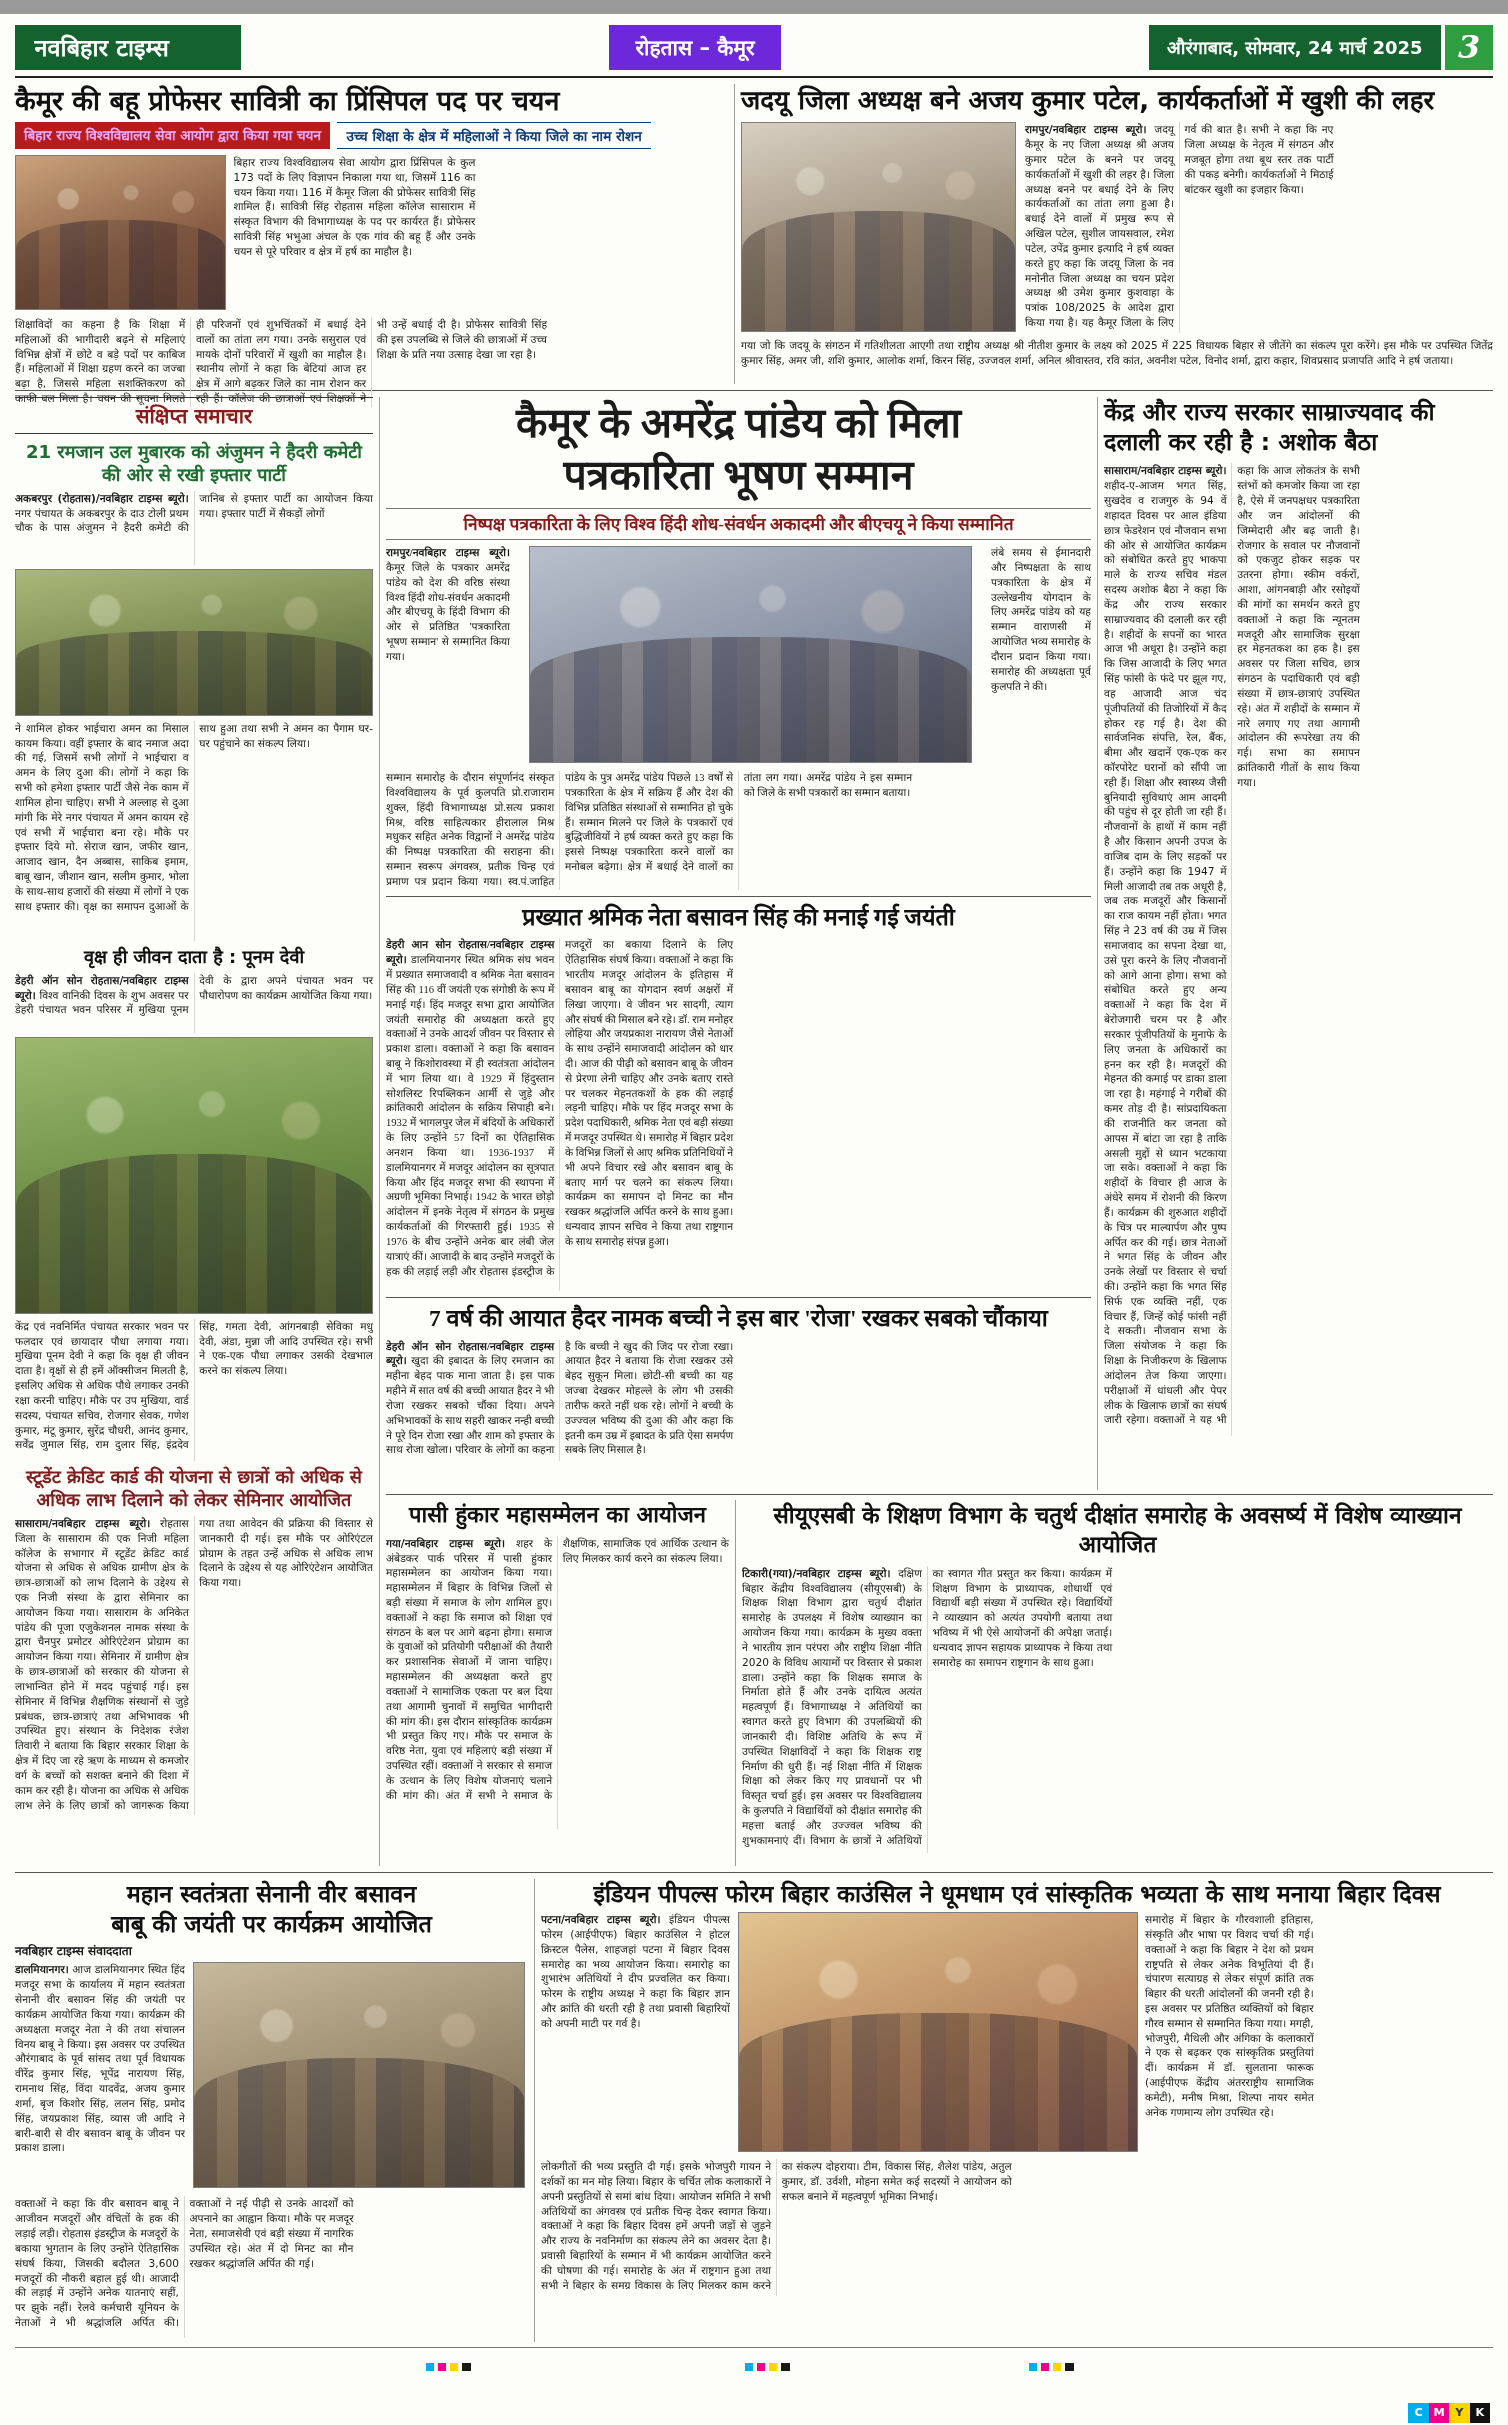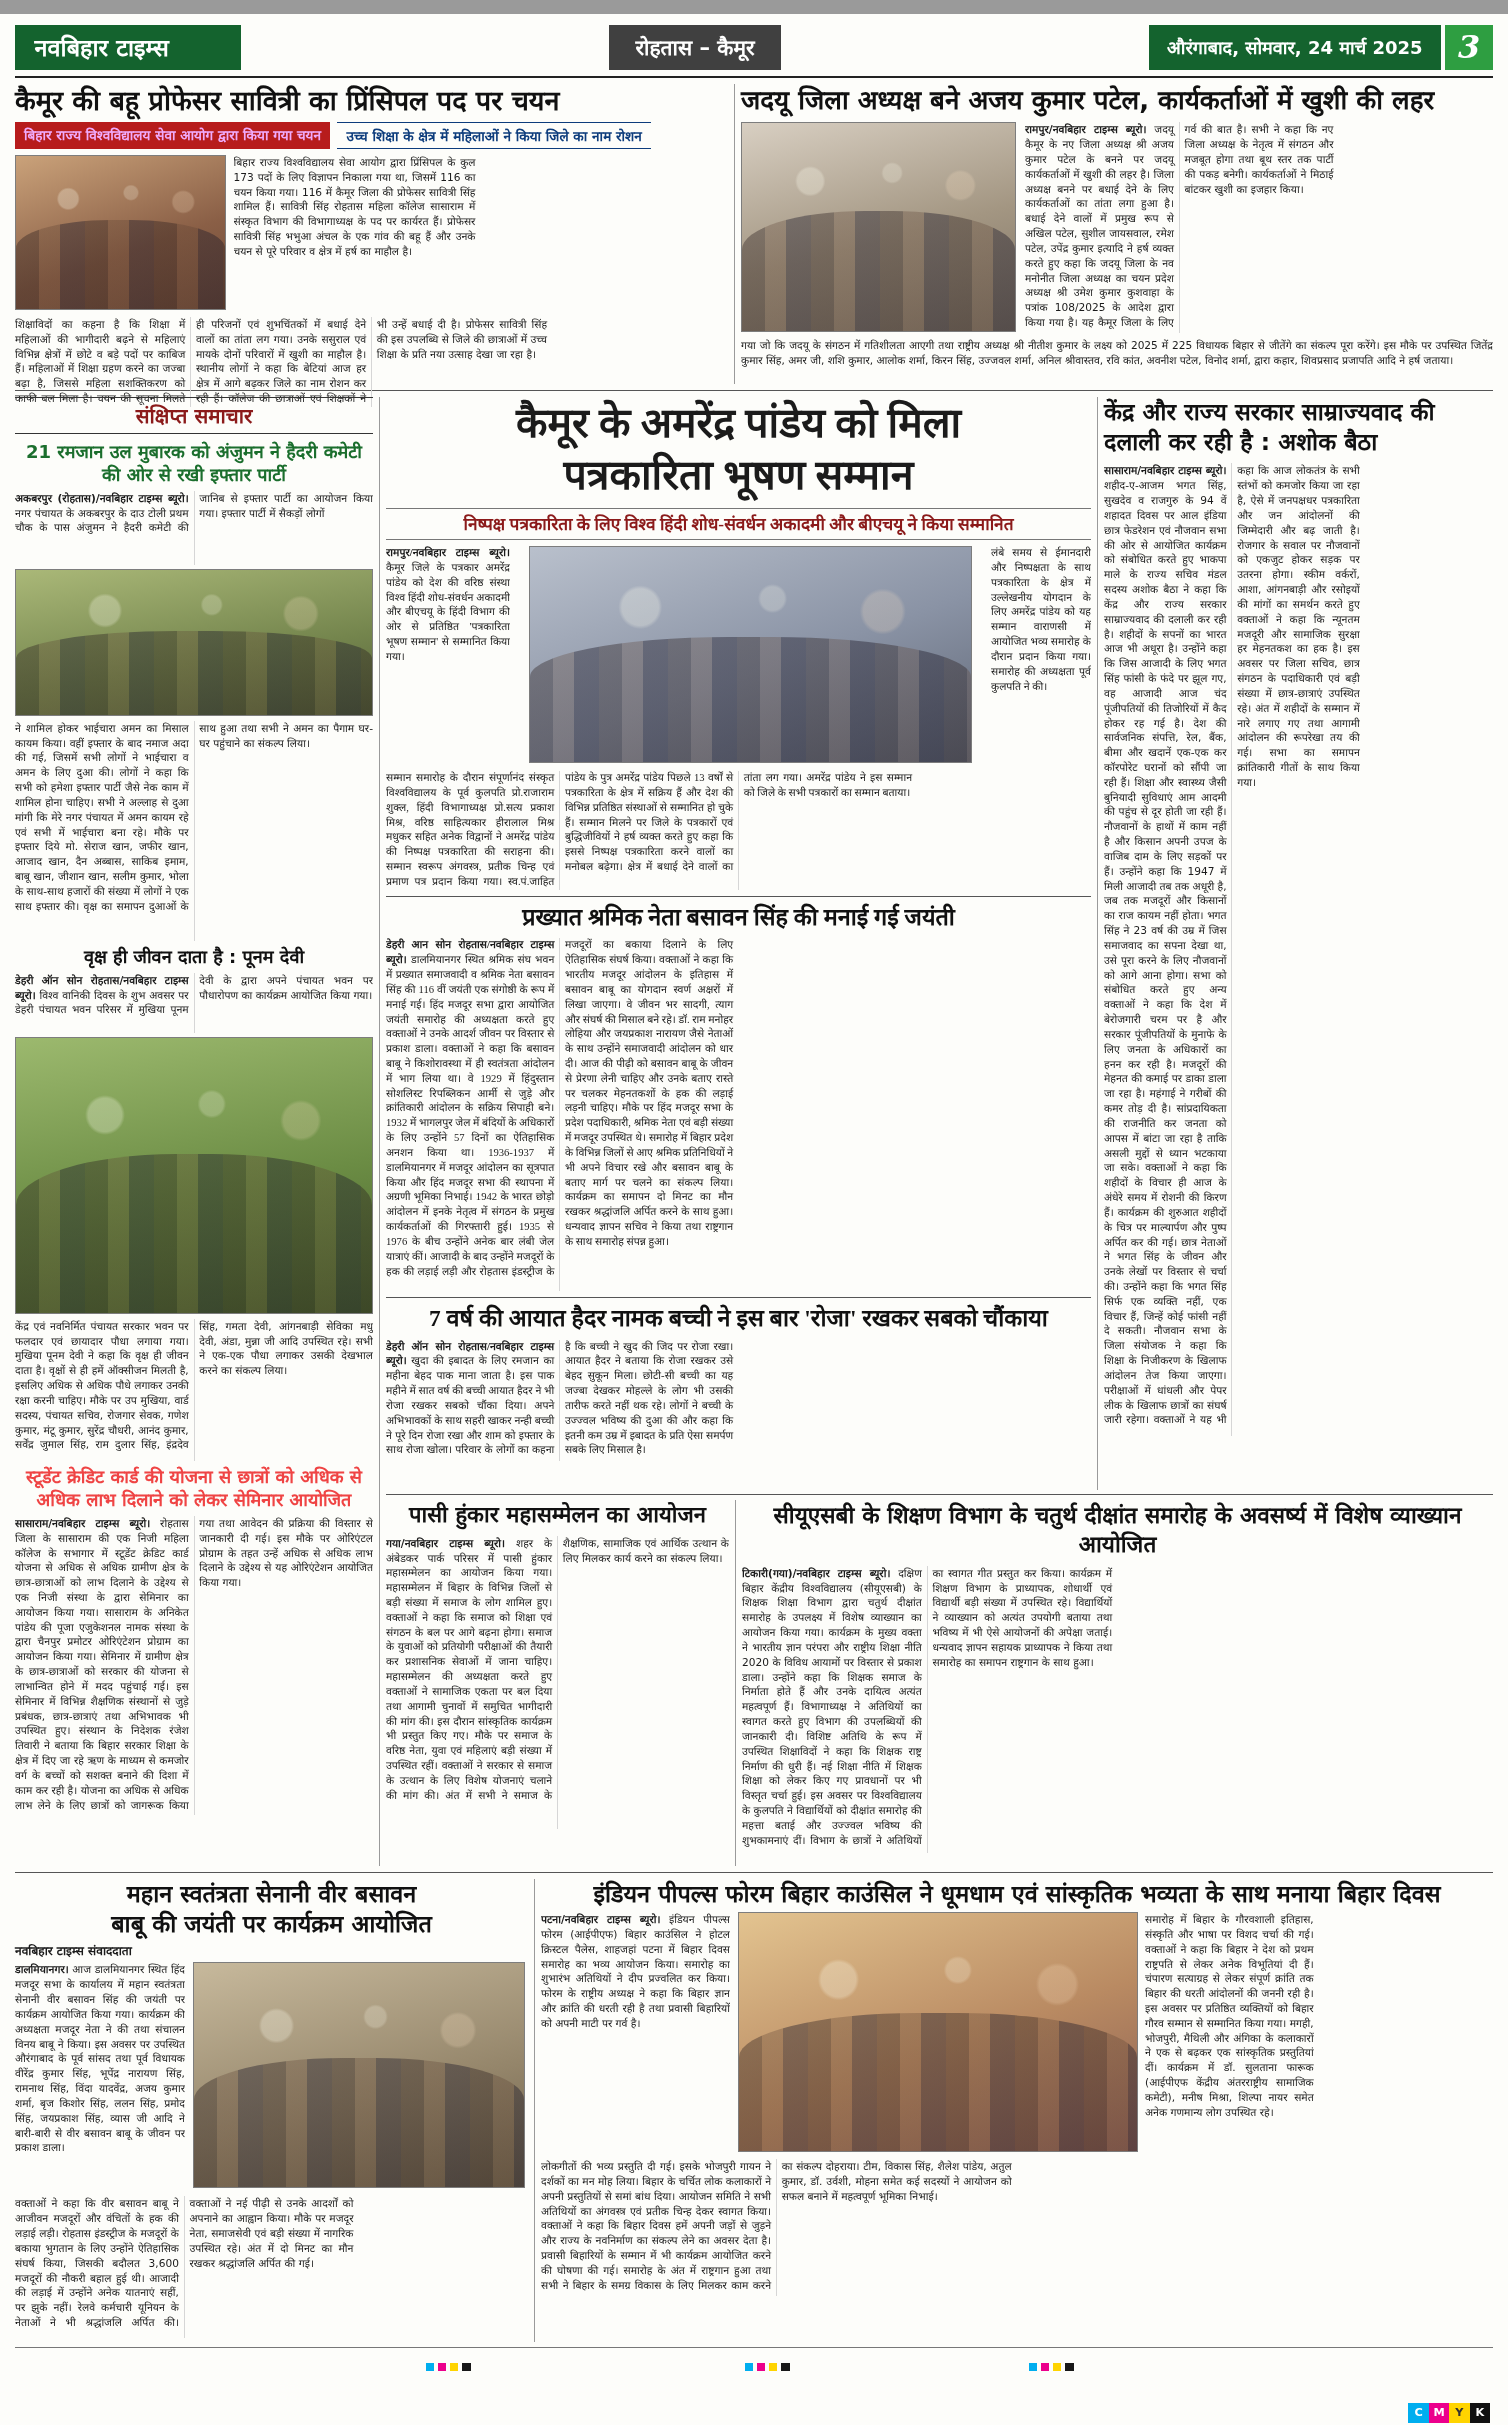--- a/index.html
+++ b/index.html
@@ -7,21 +7,21 @@
   .page {
     width:1508px; height:2426px; margin:14px auto; background:#fdfdfa;
     font-family:"DejaVu Sans", sans-serif; color:#1b1b1b;
     padding:10.6px 15px 0 15px; position:relative; overflow:hidden;
   }
   
   .mast { display:flex; align-items:stretch; height:45px; }
   .mast-left { background:#14632e; color:#fff; font-weight:700; font-size:23.4px;
     display:flex; align-items:center; padding:0 19.6px; min-width:226px; }
   .mast-sp { flex:1; }
-  .mast-center { background:#404040; color:#fff; font-weight:700; font-size:21px;
+  .mast-center { background:#6d28d9; color:#fff; font-weight:700; font-size:21px;
     display:flex; align-items:center; padding:0 26px; }
   .date-bar { background:#14632e; color:#fff; font-weight:700; font-size:18px;
     display:flex; align-items:center; padding:0 18px; }
   .page-num { background:#2e9e41; color:#fff; width:48px; display:flex; align-items:center;
     justify-content:center; font-family:"DejaVu Serif", serif; font-style:italic;
     font-weight:700; font-size:32px; margin-left:4.5px; }
   .hrule { border-top:2.3px solid #222; margin:6px 0; }
   .hrule.thin { border-top:1.1px solid #555; }
   .vdiv { border-left:0.8px solid #9a9a9a; margin:0 6px; }
 
@@ -68,21 +68,21 @@
   .tr-photo { width:275px; height:210px; }
   .tr-lead { flex:1; height:211px; }
   .tr-tail { height:42px; margin-top:4.5px; }
 
   
   .mid-row { display:flex; height:1469px; }
   .briefs { width:358px; }
   .briefs-title { color:#8b1a1a; font-weight:700; font-size:20.4px; text-align:center;
     border-top:1.9px solid #333; border-bottom:1.9px solid #333; padding:3.8px 0; margin-bottom:6px; }
   .brief-h { font-size:18px; line-height:1.28; text-align:center; margin:4.5px 0; font-weight:700; }
-  .bh-green { color:#1b6e2d; } .bh-red { color:#ef4444; } .bh-black { color:#111; }
+  .bh-green { color:#1b6e2d; } .bh-red { color:#7f1d1d; } .bh-black { color:#111; }
   .briefs .photo { width:100%; margin:4.5px 0; }
   .bp-iftar { height:147px; } .bp-tree { height:277px; }
 
   .mid-right { flex:1; display:flex; flex-direction:column; }
   .mid-top { display:flex; height:1093px; }
   .center-col { width:705px;font-family:Liberation Serif, serif; }
   .main-h { text-align:center; font-size:41px; line-height:1.28; font-weight:700; }
   .main-sub { color:#8b1a1a; font-weight:700; font-size:17.3px; text-align:center;
     border-top:1.1px solid #777; border-bottom:1.1px solid #777; padding:3.8px 0; margin:6px 0; }
   .main-mid { display:flex; gap:19px; height:219px; }

